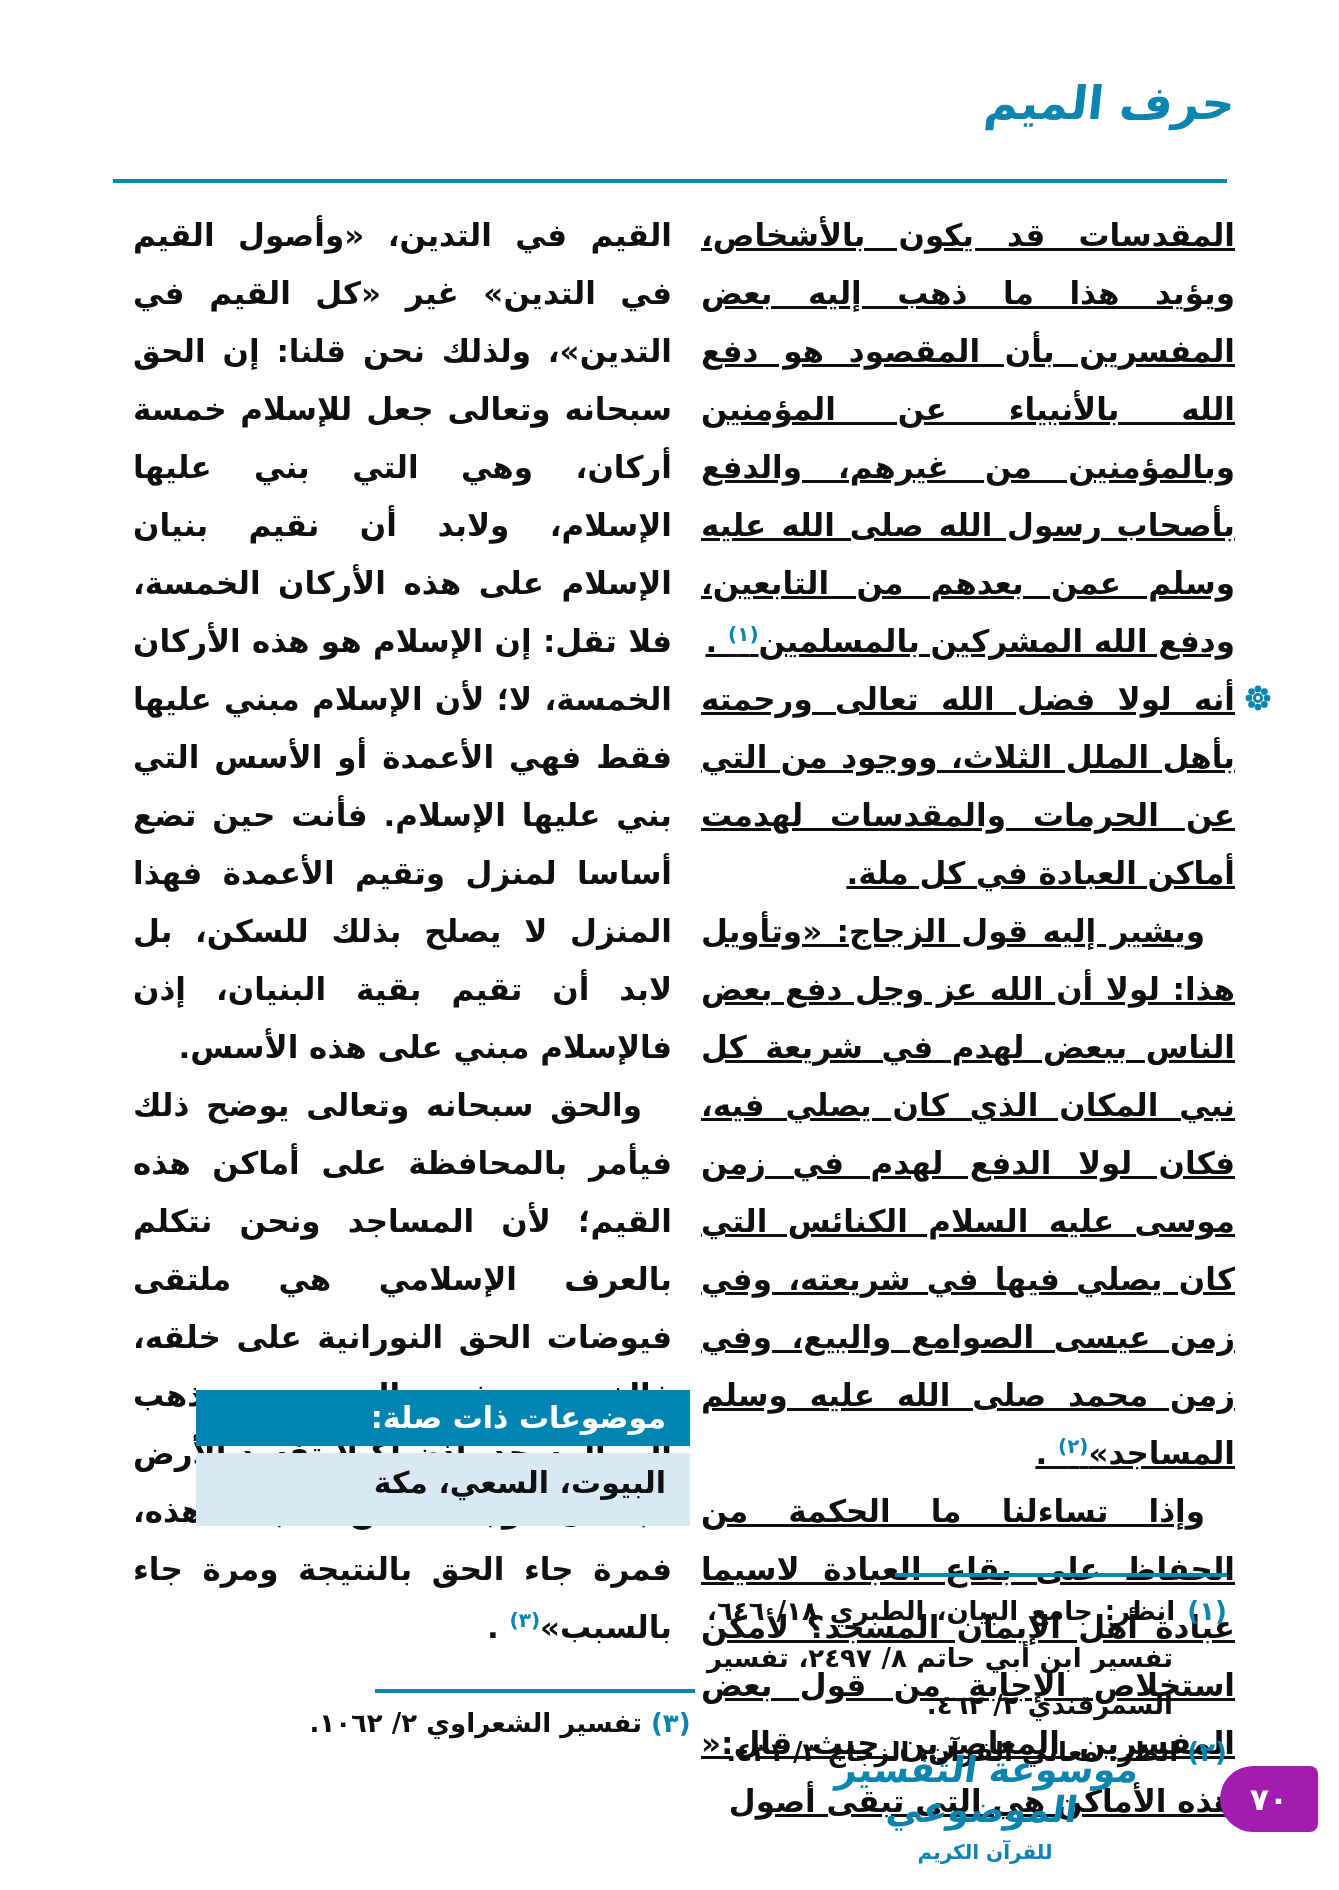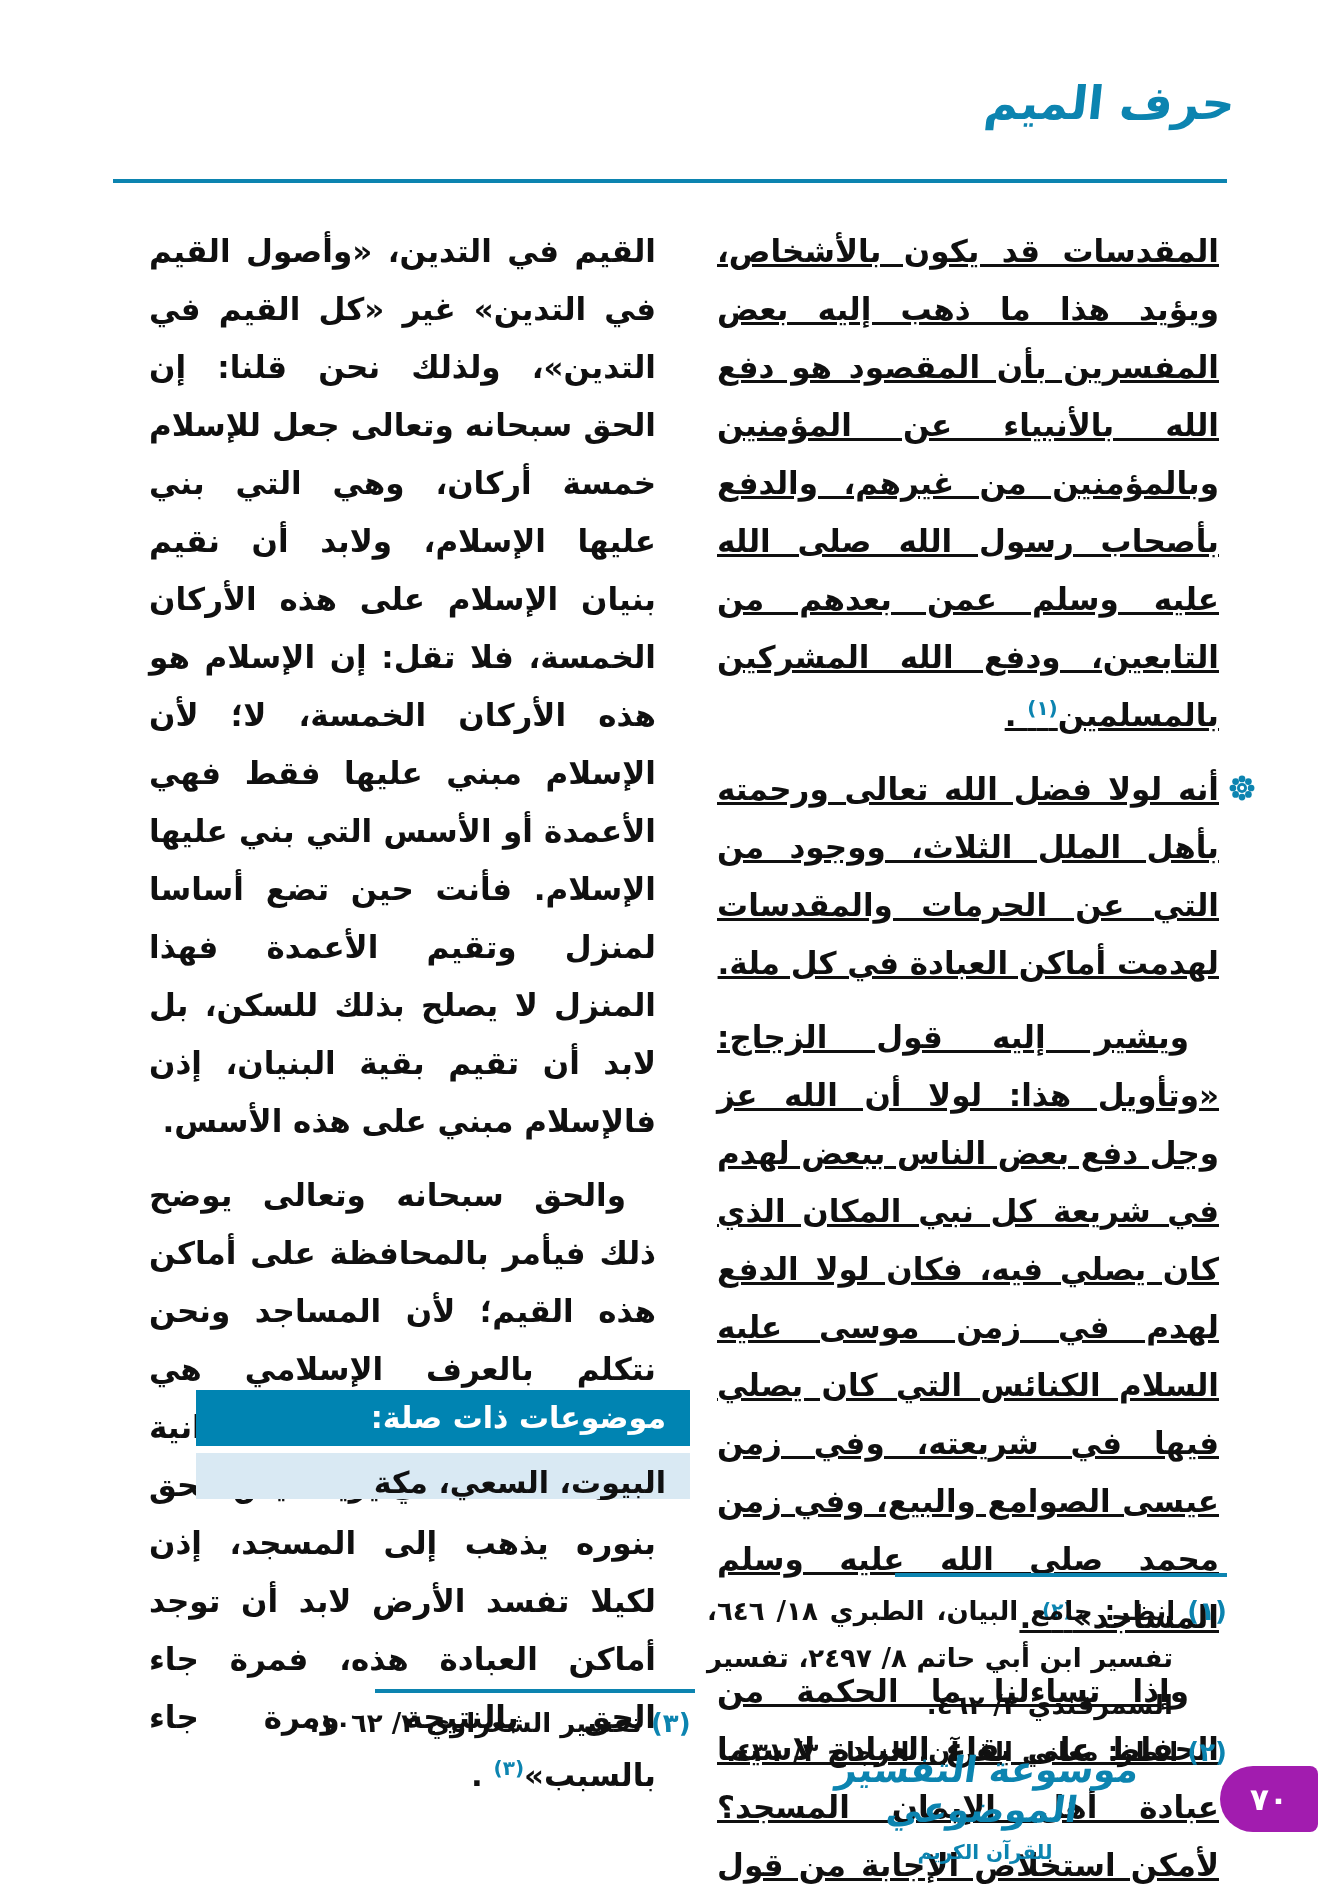--- a/index.html
+++ b/index.html
@@ -21,41 +21,41 @@
   }
   .header-rule{
     position:absolute;top:179px;left:113px;width:1114px;height:4px;
     background:#0c84b0;
   }
   
   .col{position:absolute;top:206px;}
   .col-right{right:104px;width:534px;text-decoration:underline;}
   .col-left{left:133px;width:539px;}
   .col p{
-    margin:16px;padding:0;
+    margin:0;padding:0;
     font-size:31px;font-weight:bold;line-height:58px;
     text-align:justify;
   }
   .p-indent{text-indent:30px;}
   .p-bulleted{position:relative;margin-right:30px;}
   .flower{
     position:absolute;right:-36px;top:15px;width:26px;height:26px;
   }
   .fnref{
     color:#0c84b0;font-size:20px;font-weight:bold;
     vertical-align:super;line-height:0;
   }
   
   .related-box{position:absolute;top:1390px;left:196px;width:494px;}
   .related-title{
     height:56px;line-height:56px;background:#0084b2;color:#ffffff;
     font-size:30px;font-weight:bold;padding-right:24px;box-sizing:border-box;
   }
   .related-row{
-    margin-top:7px;height:46px;line-height:59px;background:#d9e9f3;color:#101010;
+    margin-top:7px;height:73px;line-height:59px;background:#d9e9f3;color:#101010;
     font-size:30px;font-weight:bold;padding-right:24px;box-sizing:border-box;
   }
   
   .fn-rule{position:absolute;height:4px;background:#0c84b0;}
   .fn-rule-right{top:1573px;right:112px;width:332px;}
   .fn-rule-left{top:1689px;right:644px;width:320px;}
   .fn-block{
     position:absolute;
     font-size:26px;font-weight:bold;line-height:47px;text-align:justify;
   }

